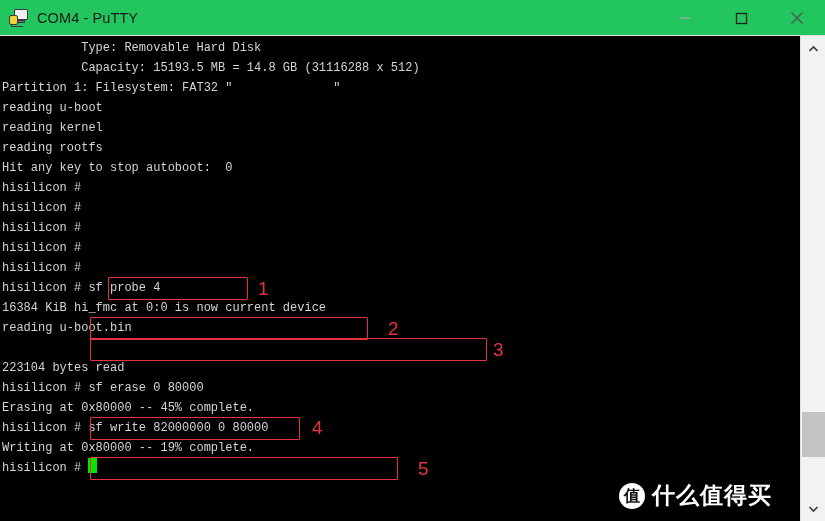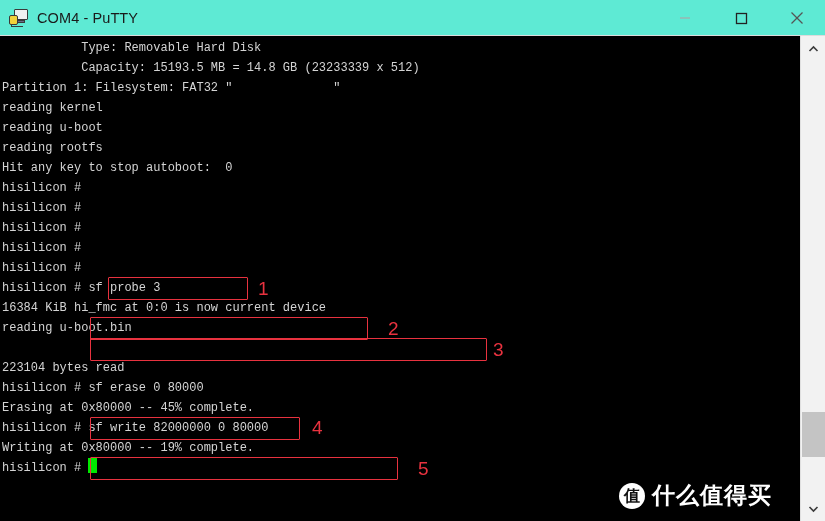--- a/index.html
+++ b/index.html
@@ -19,21 +19,21 @@
     background: #ffffff;
     overflow: hidden;
   }
 
   
   .titlebar {
     position: absolute;
     left: 0; top: 0;
     width: 825px;
     height: 36px;
-    background: #5eead4;
+    background: #22c55e;
     border-bottom: 1px solid #dcdcdc;
     display: flex;
     align-items: center;
   }
 
   .titlebar-left {
     display: flex;
     align-items: center;
     padding-left: 9px;
     height: 100%;
@@ -248,32 +248,32 @@
           <line x1="1.5" y1="1.5" x2="12.5" y2="12.5" stroke="#555555" stroke-width="1.3"></line>
           <line x1="12.5" y1="1.5" x2="1.5" y2="12.5" stroke="#555555" stroke-width="1.3"></line>
         </svg>
       </div>
     </div>
   </div>
 
   <div class="terminal">
     <div id="term-lines">
         <div class="term-line">           Type: Removable Hard Disk</div>
-        <div class="term-line">           Capacity: 15193.5 MB = 14.8 GB (23233339 x 512)</div>
+        <div class="term-line">           Capacity: 15193.5 MB = 14.8 GB (31116288 x 512)</div>
         <div class="term-line">Partition 1: Filesystem: FAT32 "              "</div>
+        <div class="term-line">reading u-boot</div>
         <div class="term-line">reading kernel</div>
-        <div class="term-line">reading u-boot</div>
         <div class="term-line">reading rootfs</div>
         <div class="term-line">Hit any key to stop autoboot:  0</div>
         <div class="term-line">hisilicon #</div>
         <div class="term-line">hisilicon #</div>
         <div class="term-line">hisilicon #</div>
         <div class="term-line">hisilicon #</div>
         <div class="term-line">hisilicon #</div>
-        <div class="term-line">hisilicon # sf probe 3</div>
+        <div class="term-line">hisilicon # sf probe 4</div>
         <div class="term-line">16384 KiB hi_fmc at 0:0 is now current device</div>
         <div class="term-line">reading u-boot.bin</div>
         <div class="term-line"></div>
         <div class="term-line">223104 bytes read</div>
         <div class="term-line">hisilicon # sf erase 0 80000</div>
         <div class="term-line">Erasing at 0x80000 -- 45% complete.</div>
         <div class="term-line">hisilicon # sf write 82000000 0 80000</div>
         <div class="term-line">Writing at 0x80000 -- 19% complete.</div>
         <div class="term-line">hisilicon # <span class="cursor-block"></span></div>
       </div>

